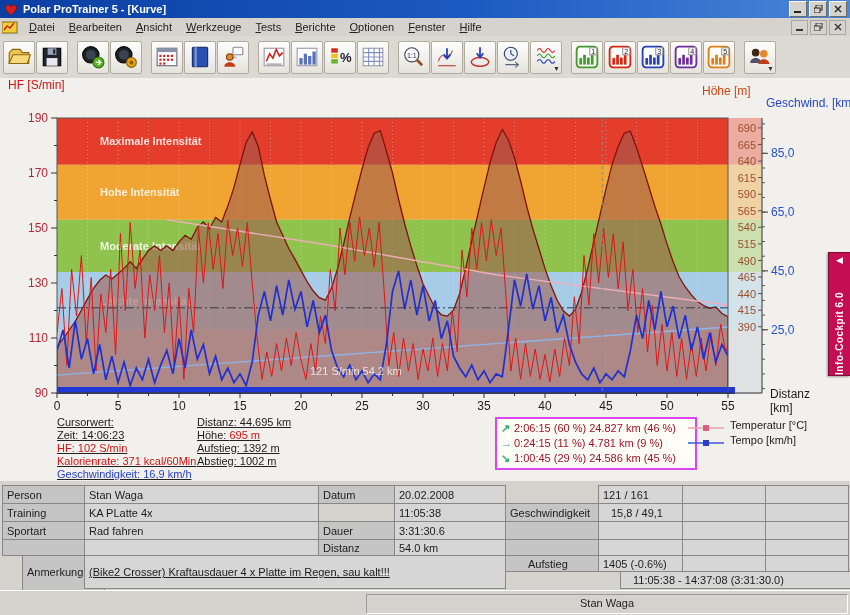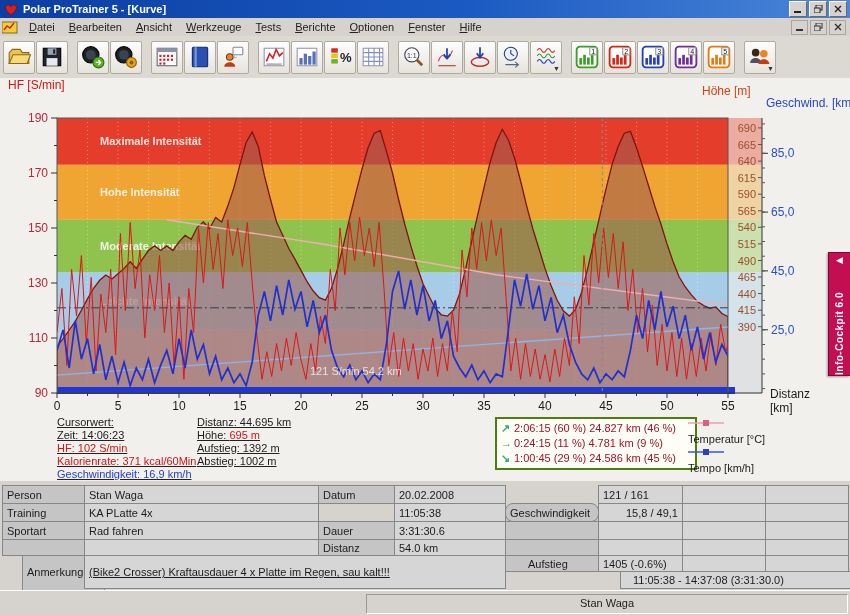--- a/index.html
+++ b/index.html
@@ -27,25 +27,25 @@
            display:flex;align-items:center;padding-left:3px;border-bottom:1px solid #b8b4aa;}
   .tb-btn{width:30px;height:31px;margin-right:1px;background:linear-gradient(#fdfdfc,#e6e3dc);
           border:1px solid #b0ab9f;border-radius:2px;display:flex;align-items:center;
           justify-content:center;position:relative;}
   .tb-btn.gap{margin-right:9px;}
   .tb-btn .dd{position:absolute;right:1px;bottom:1px;font-size:7px;color:#333;line-height:6px;}
   
   .chartpanel{position:absolute;left:0;top:78px;width:850px;height:403px;background:#f1f0ec;overflow:hidden;}
   .axhdr{position:absolute;white-space:nowrap;font-size:12px;}
   .cinfo{position:absolute;line-height:13px;font-size:11px;white-space:nowrap;text-decoration:underline;}
-  .lapbox{position:absolute;left:495px;top:339px;width:190px;border:2px solid #4d7c0f;background:#fffef6;
+  .lapbox{position:absolute;left:495px;top:339px;width:190px;border:2px solid #d946ef;background:#fffef6;
           padding:2px 4px;line-height:15px;color:#9c1428;white-space:nowrap;font-size:11px;}
   .lapbox .arr{display:inline-block;width:13px;color:#2fae70;font-weight:bold;}
   .legend{position:absolute;left:688px;top:340px;line-height:15px;white-space:nowrap;font-size:11px;}
-  .legend .row{display:flex;align-items:flex-start;gap:4px;flex-direction:column;}
+  .legend .row{display:flex;align-items:flex-end;gap:4px;}
   
   .sumtable{position:absolute;left:0;top:481px;width:850px;height:109px;background:#d6d3ce;}
   .cell{position:absolute;box-sizing:border-box;border:1px solid #878787;overflow:hidden;
         white-space:nowrap;padding-left:4px;font-size:11px;color:#1c1c1c;}
   .tl{background:#c5c5c5;}
   .tv{background:#d6d6d6;}
   .cell .mark{position:absolute;right:3px;top:6px;width:10px;height:2px;background:#e06060;}
   
   .statusbar{position:absolute;left:0;top:590px;width:850px;height:25px;background:#d6d3ce;border-top:1px solid #fff;}
   .statusbar .pane{position:absolute;left:366px;top:3px;width:480px;height:18px;
@@ -538,22 +538,22 @@
       <div class="cell tl" style="left: 318px; top: 4px; width: 77px; height: 19px; line-height: 18px;"><span>Datum</span></div>
       <div class="cell tv" style="left: 394px; top: 4px; width: 112px; height: 19px; line-height: 18px;"><span>20.02.2008</span></div>
       <div class="cell tl" style="left: 505px; top: 4px; width: 94px; height: 19px; line-height: 18px; margin-top: 24px;"><span>Herzfrequenz</span><span class="mark"></span></div>
       <div class="cell tv" style="left: 598px; top: 4px; width: 85px; height: 19px; line-height: 18px; "><span>121 / 161</span></div>
       <div class="cell tv" style="left: 682px; top: 4px; width: 84px; height: 19px; line-height: 18px;"></div>
       <div class="cell tv" style="left: 765px; top: 4px; width: 84px; height: 19px; line-height: 18px;"></div>
       <div class="cell tl" style="left: 2px; top: 22px; width: 83px; height: 19px; line-height: 18px;"><span>Training</span></div>
       <div class="cell tv" style="left: 84px; top: 22px; width: 235px; height: 19px; line-height: 18px;"><span>KA PLatte 4x</span></div>
       <div class="cell tl" style="left: 318px; top: 22px; width: 77px; height: 19px; line-height: 18px; margin-top: 29px;"><span>Zeit</span></div>
       <div class="cell tv" style="left: 394px; top: 22px; width: 112px; height: 19px; line-height: 18px;"><span>11:05:38</span></div>
-      <div class="cell tl" style="left: 505px; top: 22px; width: 94px; height: 19px; line-height: 18px; border-radius: 8px;"><span>Geschwindigkeit</span></div>
-      <div class="cell tv" style="left: 598px; top: 22px; width: 85px; height: 19px; line-height: 18px; padding-left: 27px;"><span>15,8 / 49,1</span></div>
+      <div class="cell tl" style="left: 505px; top: 22px; width: 94px; height: 19px; line-height: 18px;"><span>Geschwindigkeit</span></div>
+      <div class="cell tv" style="left: 598px; top: 22px; width: 85px; height: 19px; line-height: 18px; padding-left: 12px;"><span>15,8 / 49,1</span></div>
       <div class="cell tv" style="left: 682px; top: 22px; width: 84px; height: 19px; line-height: 18px;"></div>
       <div class="cell tv" style="left: 765px; top: 22px; width: 84px; height: 19px; line-height: 18px;"></div>
       <div class="cell tl" style="left: 2px; top: 40px; width: 83px; height: 19px; line-height: 18px;"><span>Sportart</span></div>
       <div class="cell tv" style="left: 84px; top: 40px; width: 235px; height: 19px; line-height: 18px;"><span>Rad fahren</span></div>
       <div class="cell tl" style="left: 318px; top: 40px; width: 77px; height: 19px; line-height: 18px;"><span>Dauer</span></div>
       <div class="cell tv" style="left: 394px; top: 40px; width: 112px; height: 19px; line-height: 18px;"><span>3:31:30.6</span></div>
       <div class="cell tl" style="left: 505px; top: 40px; width: 94px; height: 19px; line-height: 18px;"></div>
       <div class="cell tv" style="left: 598px; top: 40px; width: 85px; height: 19px; line-height: 18px;"></div>
       <div class="cell tv" style="left: 682px; top: 40px; width: 84px; height: 19px; line-height: 18px;"></div>
       <div class="cell tv" style="left: 765px; top: 40px; width: 84px; height: 19px; line-height: 18px;"></div>

